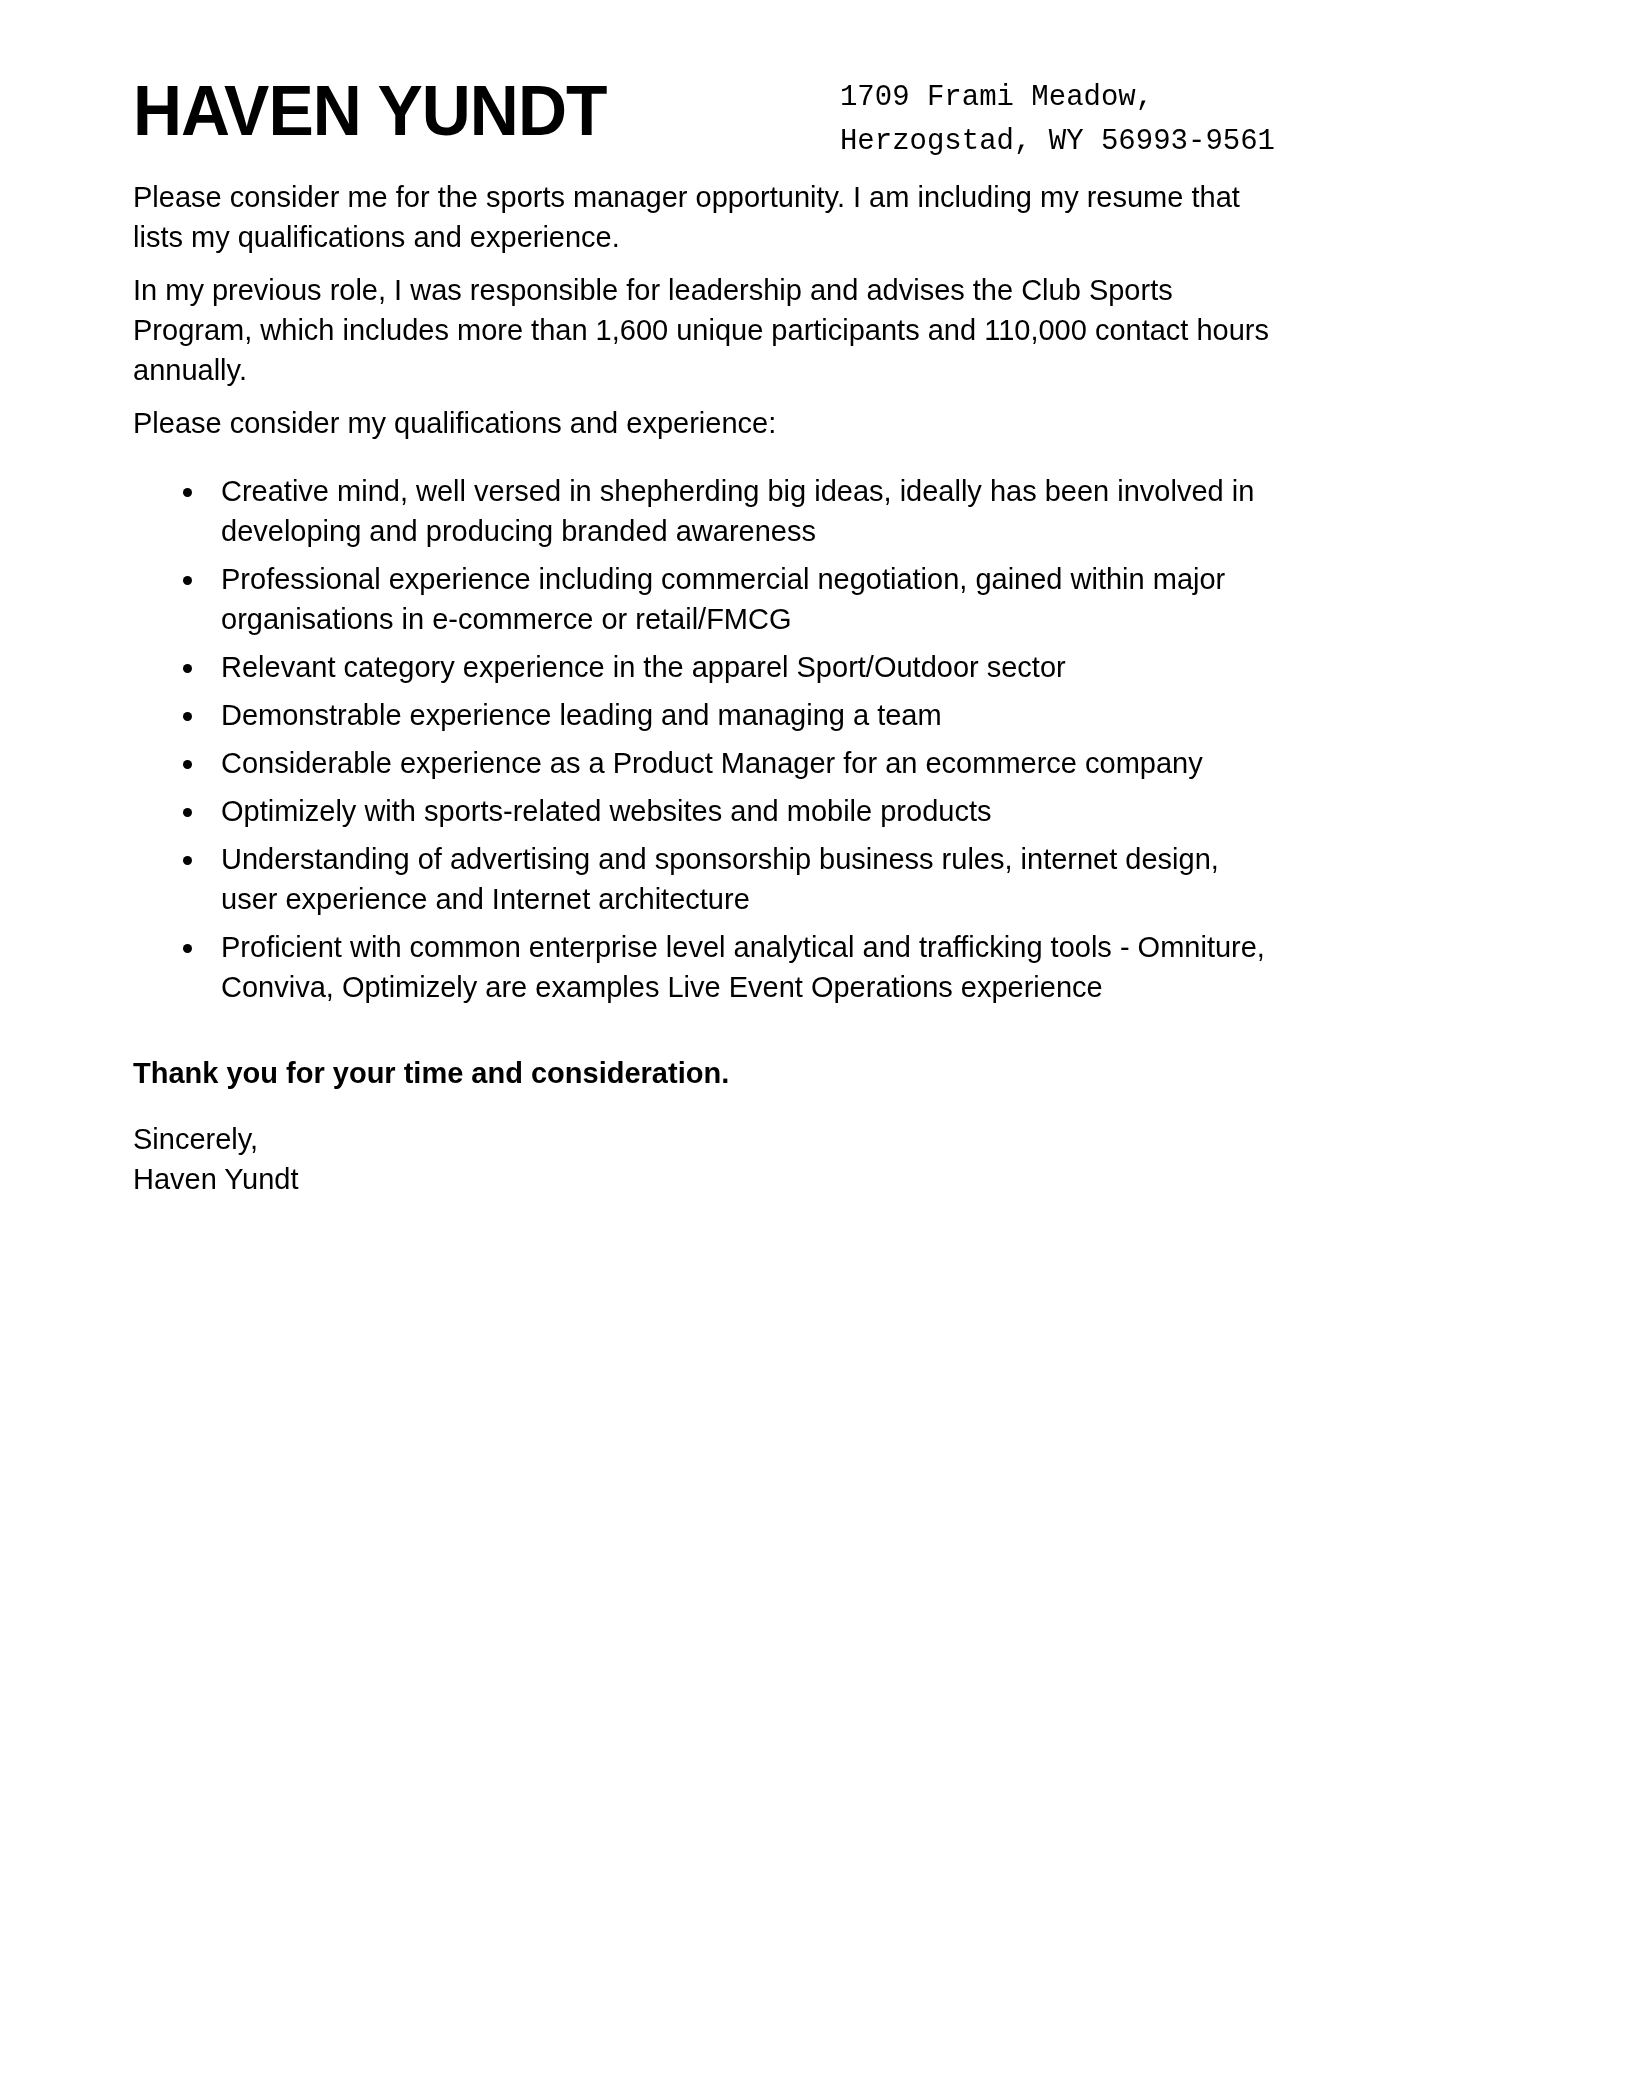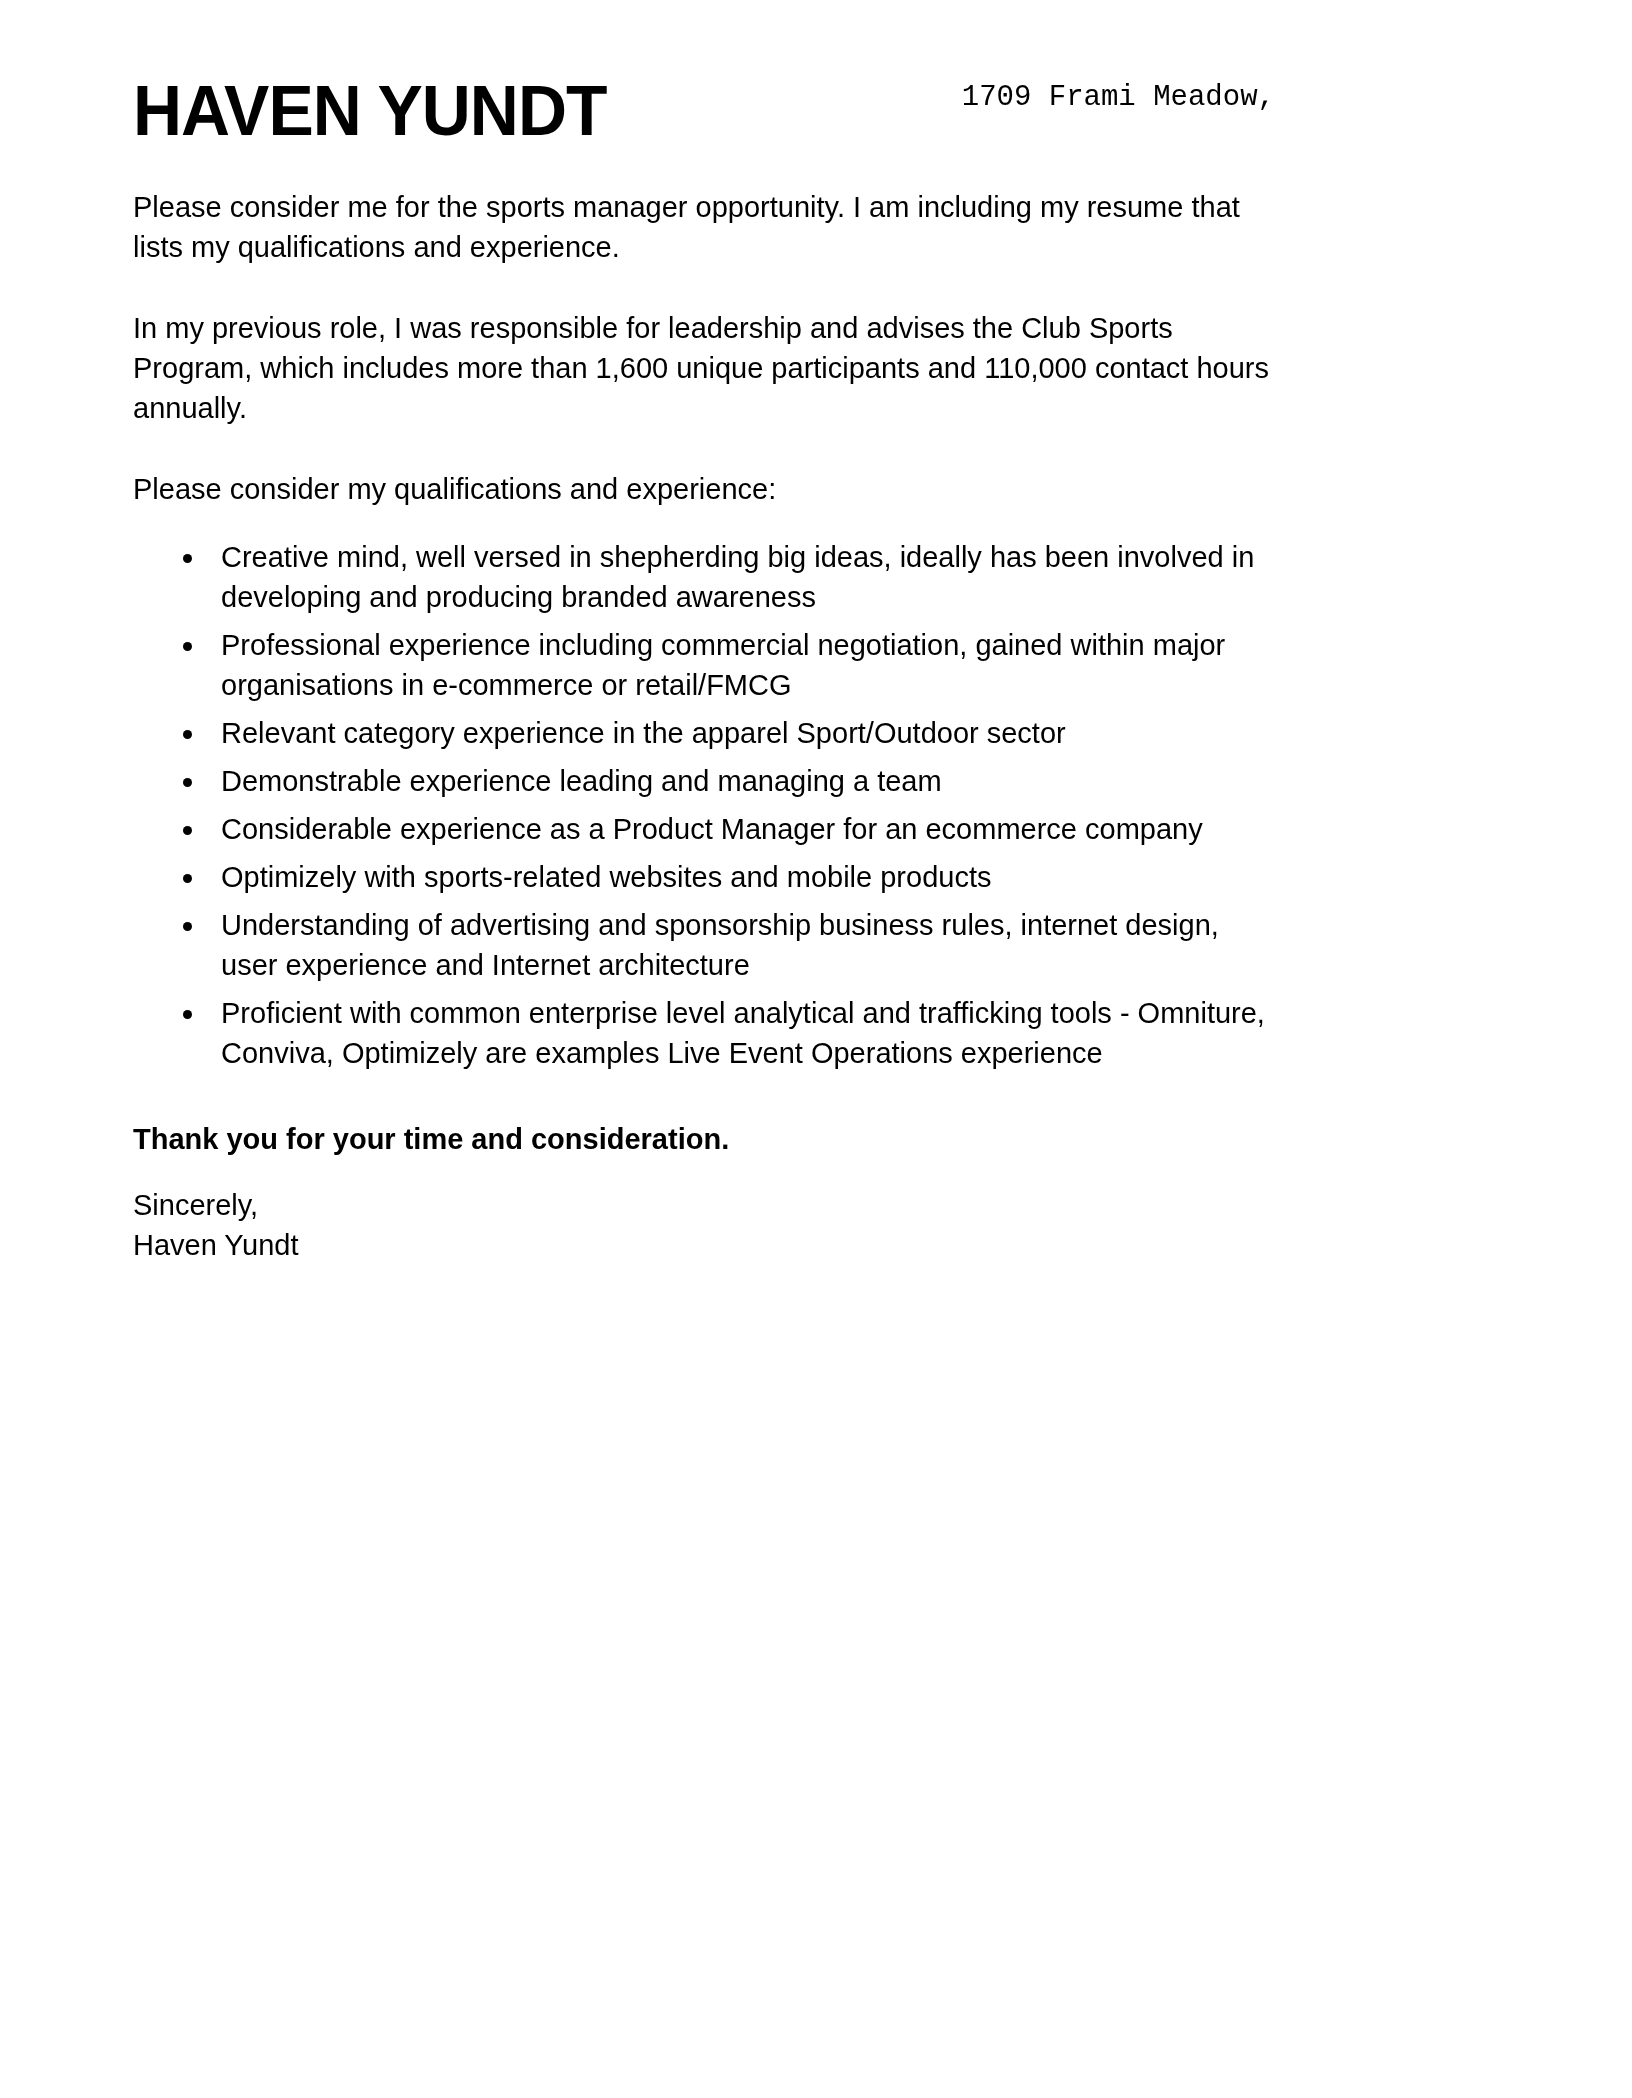--- a/index.html
+++ b/index.html
@@ -40,21 +40,21 @@
     font-size: 29px;
     line-height: 44px;
     text-align: left;
     font-family: Liberation Mono, monospace;
   }
   .greeting {
     margin: 134px 0 0 0;
     font-weight: 600;
   }
   .paragraphs p {
-    margin: 41px 0 0 0;
+    margin: 13px 0 0 0;
   }
   ul.qualifications {
     margin: 28px 0 0 0;
     padding: 0 0 0 66px;
   }
   ul.qualifications li {
     list-style: disc outside;
     padding-left: 14px;
     margin: 8px;
   }
@@ -68,20 +68,21 @@
 </style>
 </head>
 <body>
 
 <div class="page">
 
   <header class="header">
     <h1 class="sender-name">HAVEN YUNDT</h1>
     <div class="address">
       <div class="address-line">1709 Frami Meadow,</div>
+      <div class="address-line">Herzogstad, WY 56993-9561</div>
     </div>
   </header>
 
 
   <div class="paragraphs">
       <p>Please consider me for the sports manager opportunity. I am including my resume that lists my qualifications and experience.</p>
       <p>In my previous role, I was responsible for leadership and advises the Club Sports Program, which includes more than 1,600 unique participants and 110,000 contact hours annually.</p>
       <p>Please consider my qualifications and experience:</p>
     </div>
 

